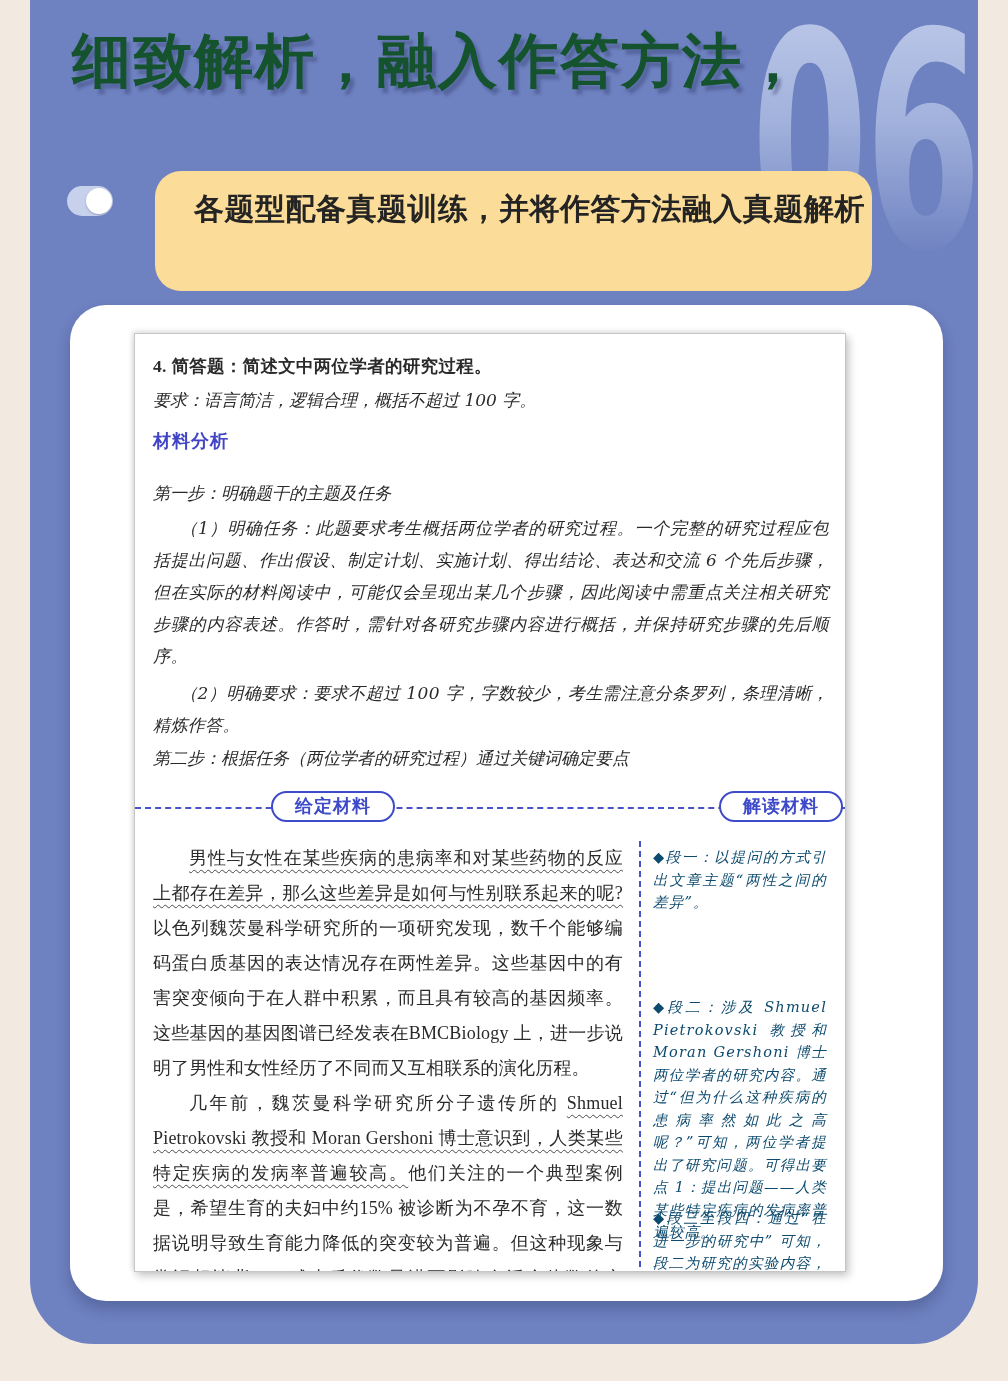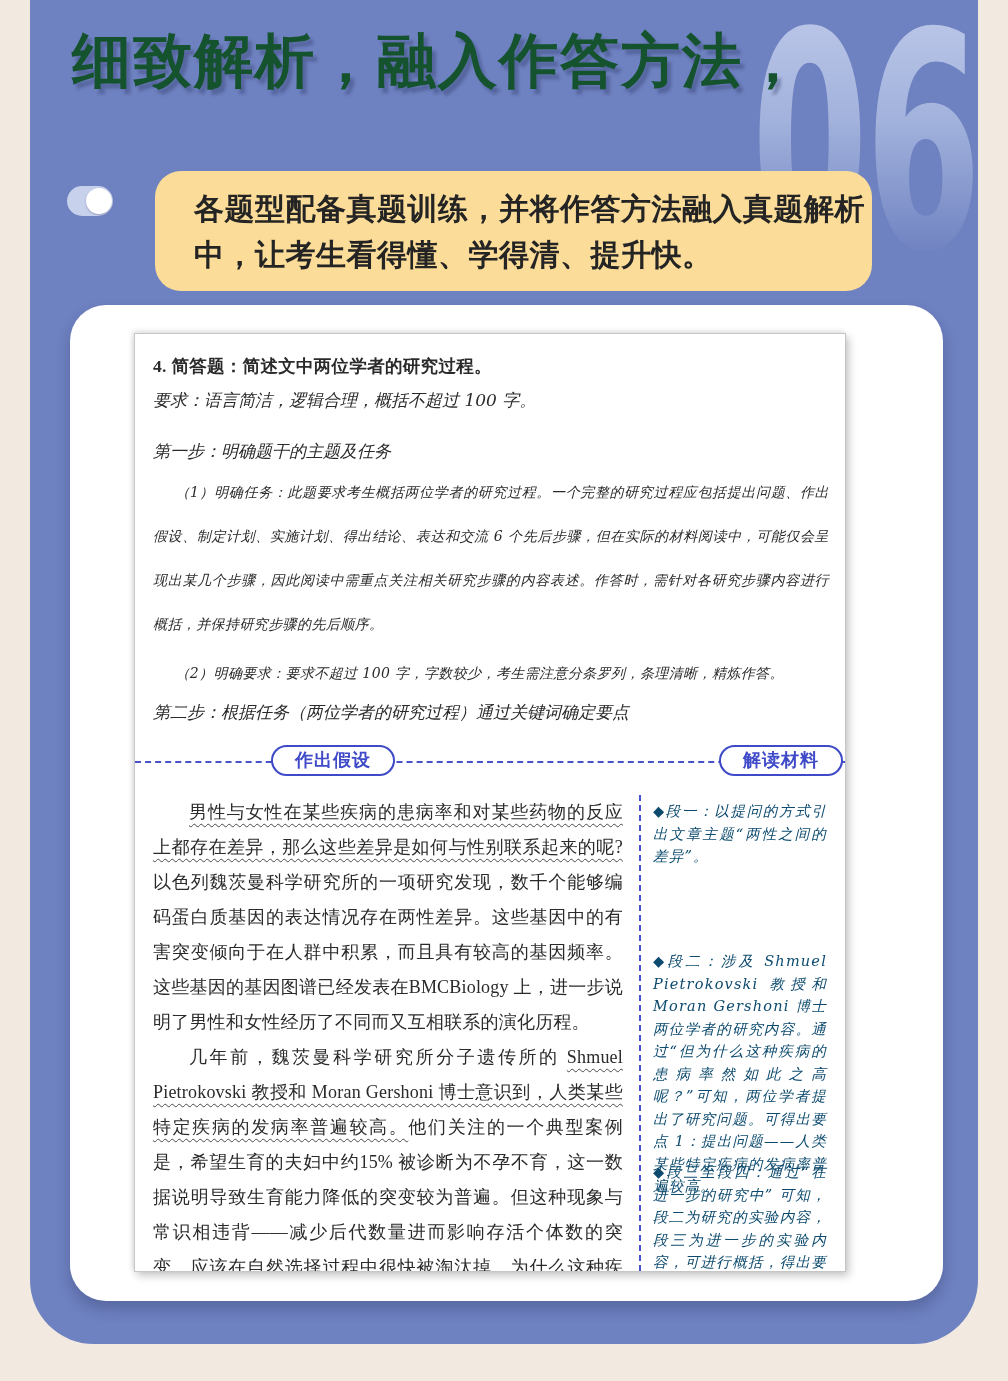--- a/index.html
+++ b/index.html
@@ -45,21 +45,21 @@
     font-family:"Liberation Serif", serif; color:#2a2a2a; }
 
   .kai { font-family:"DejaVu Serif", serif; font-style:italic; }
 
   .q-title { font-size:17.5px; font-weight:700; line-height:24px; margin-top:2px; letter-spacing:0.3px; }
   .req { font-size:17px; line-height:24px; margin-top:10px; }
   .label-blue { font-family:"Liberation Sans", sans-serif; font-style:normal; color:#4145c5;
     font-weight:700; font-size:18px; line-height:26px; margin-top:16px; letter-spacing:1px; }
   .step { font-size:17px; line-height:26px; margin-top:26px; }
   .step2 { margin-top:4px; }
-  .para { font-size:14px; line-height:44px; text-align:justify; letter-spacing:0.4px; }
+  .para { font-size:17px; line-height:32px; text-align:justify; letter-spacing:0.4px; }
   .para1 { margin-top:6px; text-indent:1.6em; }
   .para2 { margin-top:5px; text-indent:1.6em; }
 
   
   .badge-row { position:relative; margin-top:20px; height:34px; }
   .badge-row .dash-line { position:absolute; left:-18px; right:-16px; top:16px;
     border-top:2px dashed #4852c8; }
   .pill { position:absolute; top:0; height:31px; padding:0 22px; background:#ffffff;
     border:2px solid #3f4ac8; border-radius:16px; color:#3f4ac8; font-weight:700;
     font-family:"Liberation Sans", sans-serif; font-style:normal; font-size:18px;
@@ -90,36 +90,37 @@
   <div class="blue-panel"></div>
 
   <div class="big-num">06</div>
 
   <h1 class="headline"><span>细致解析，融入作答方法，</span><br></h1>
 
   <div class="toggle">
     <div class="knob"></div>
   </div>
 
-  <div class="callout"><span>各题型配备真题训练，并将作答方法融入真题解析</span><br><span>中，让考生看得懂、学得清、提升快。</span></div>
+  <div class="callout"><span>各题型配备真题训练，并将作答方法融入真题解析</span><br></div>
 
   <div class="card"></div>
 
   <div class="page">
 
     <div class="q-title">4. 简答题：简述文中两位学者的研究过程。</div>
     <div class="req kai">要求：语言简洁，逻辑合理，概括不超过 100 字。</div>
+    <div class="label-blue">材料分析</div>
     <div class="step kai">第一步：明确题干的主题及任务</div>
     <p class="para para1 kai">（1）明确任务：此题要求考生概括两位学者的研究过程。一个完整的研究过程应包括提出问题、作出假设、制定计划、实施计划、得出结论、表达和交流 6 个先后步骤，但在实际的材料阅读中，可能仅会呈现出某几个步骤，因此阅读中需重点关注相关研究步骤的内容表述。作答时，需针对各研究步骤内容进行概括，并保持研究步骤的先后顺序。</p>
     <p class="para para2 kai">（2）明确要求：要求不超过 100 字，字数较少，考生需注意分条罗列，条理清晰，精炼作答。</p>
     <div class="step step2 kai">第二步：根据任务（两位学者的研究过程）通过关键词确定要点</div>
 
     <div class="badge-row">
       <div class="dash-line"></div>
-      <span class="pill pill-left">作出假设</span>
+      <span class="pill pill-left">给定材料</span>
       <span class="pill pill-right">解读材料</span>
     </div>
 
     <div class="material">
 
       <div class="col-left">
         <p><span class="wavy">男性与女性在某些疾病的患病率和对某些药物的反应上都存在差异，那么这些差异是如何与性别联系起来的呢?</span><span> 以色列魏茨曼科学研究所的一项研究发现，数千个能够编码蛋白质基因的表达情况存在两性差异。这些基因中的有害突变倾向于在人群中积累，而且具有较高的基因频率。这些基因的基因图谱已经发表在BMCBiology 上，进一步说明了男性和女性经历了不同而又互相联系的演化历程。</span></p>
         <p><span>几年前，魏茨曼科学研究所分子遗传所的 </span><span class="wavy">Shmuel Pietrokovski 教授和 Moran Gershoni 博士意识到，人类某些特定疾病的发病率普遍较高。</span><span>他们关注的一个典型案例是，希望生育的夫妇中约15% 被诊断为不孕不育，这一数据说明导致生育能力降低的突变较为普遍。但这种现象与常识相违背——减少后代数量进而影响存活个体数的突变，应该在自然选择过程中很快被淘汰掉。</span><span class="wavy">为什么这种疾病的患病率然如此之高呢?</span></p>
 
       </div>

